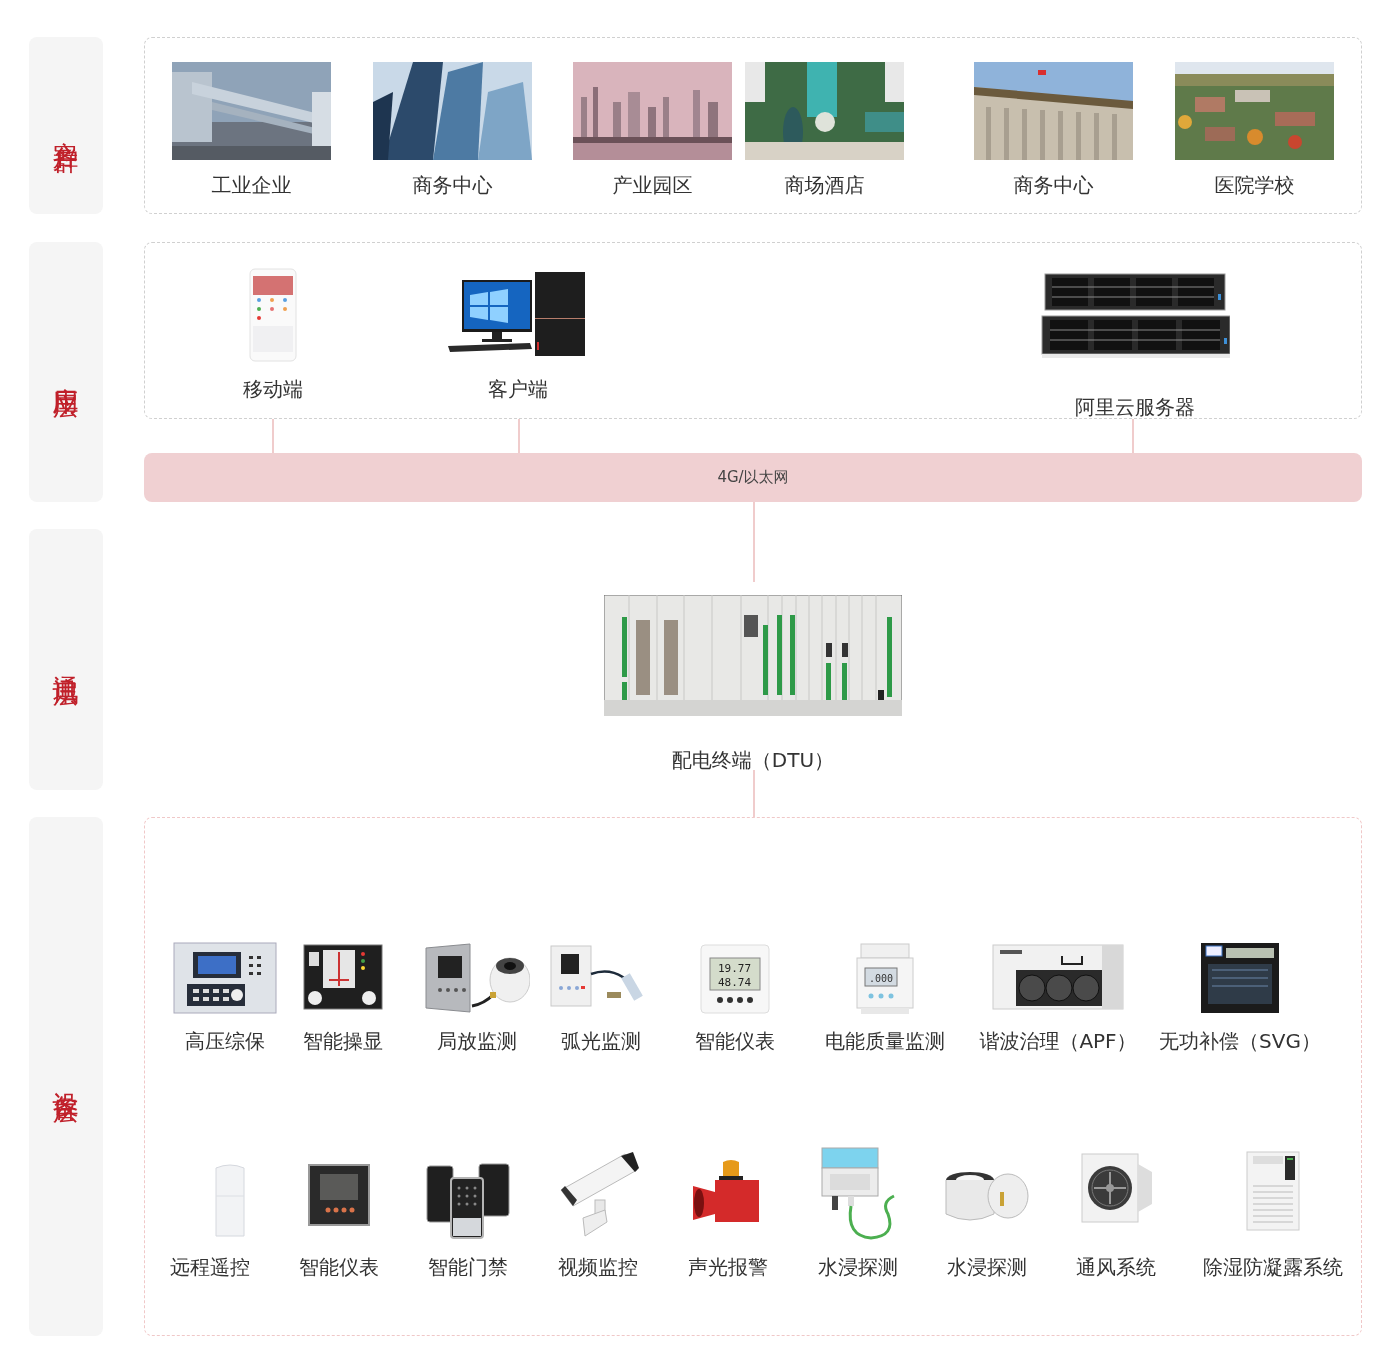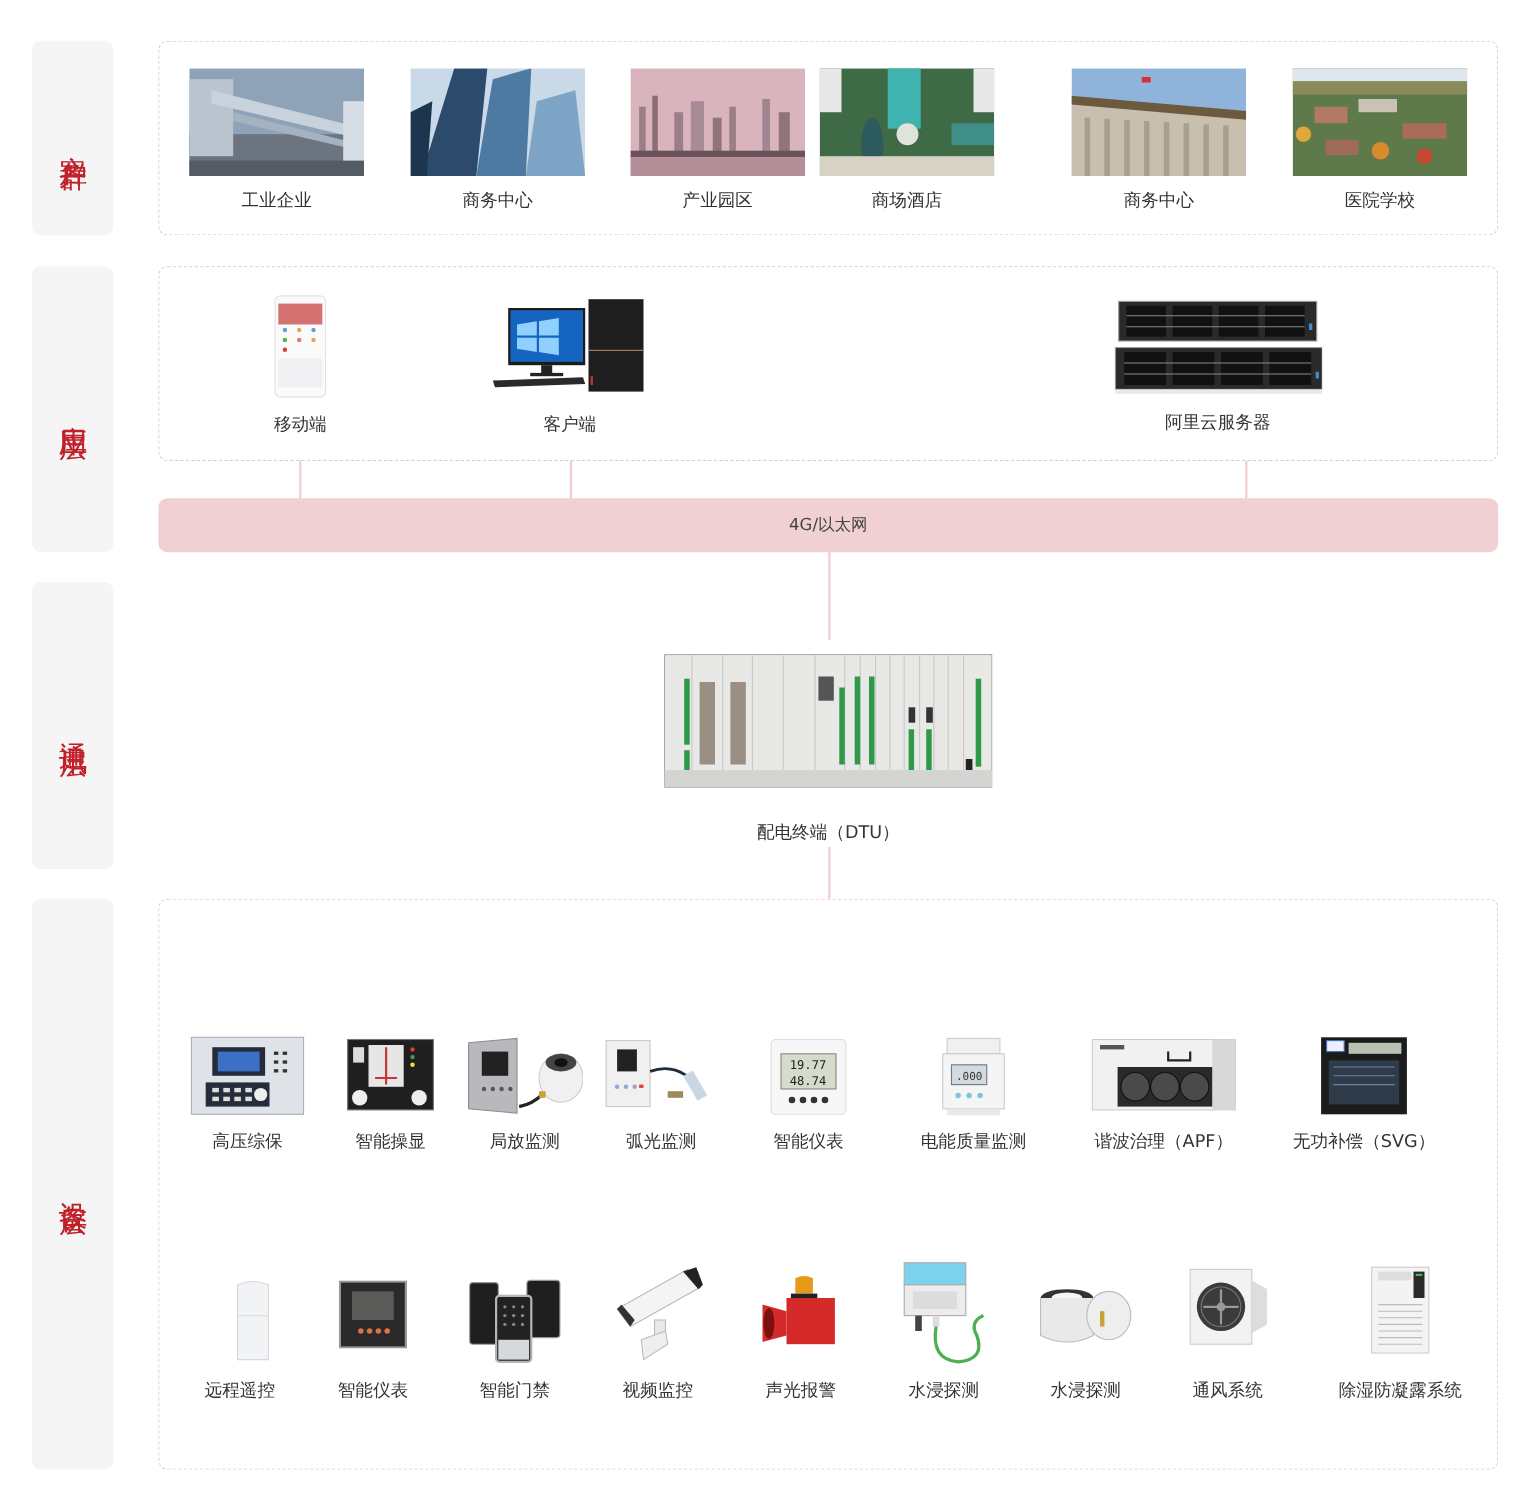--- a/index.html
+++ b/index.html
@@ -14,21 +14,21 @@
   .layer-label .txt {
     writing-mode: vertical-rl; text-orientation: upright;
     color: #c0202a; font-size: 26px; letter-spacing: 4px; line-height: 1;
   }
 
   .panel { position: absolute; left: 144px; width: 1218px; border-radius: 8px; }
   .panel.gray { border: 1px dashed #d0d0d0; }
   .panel.pink { border: 1px dashed #f0c8c8; }
 
   .item { position: absolute; display: flex; flex-direction: column; align-items: center; }
-  .item .cap { font-size: 16px; color: #333; white-space: nowrap; margin-top: 12px; }
+  .item .cap { font-size: 20px; color: #333; white-space: nowrap; margin-top: 12px; }
 
   .photo { width: 159px; height: 98px; position: relative; overflow: hidden; }
 
   .vline { position: absolute; width: 2px; background: #f0cccc; }
 
   .netbar {
     position: absolute; left: 144px; top: 453px; width: 1218px; height: 49px;
     background: #f0d0d2; border-radius: 8px;
     display: flex; align-items: center; justify-content: center;
     font-size: 15px; color: #444;
@@ -192,21 +192,21 @@
       <rect x="34" y="69" width="30" height="3" fill="#222"></rect>
       <polygon points="0,76 82,73 84,79 2,82" fill="#2a2a2a"></polygon>
       <rect x="87" y="2" width="50" height="84" fill="#1e1e1e"></rect>
       <rect x="87" y="48" width="50" height="1" fill="#b77d6b"></rect>
       <rect x="89" y="72" width="2" height="8" fill="#d32f2f"></rect>
     </svg>
   </div>
   <span class="cap" style="margin-top:14px;">客户端</span>
 </div>
 
-<div class="item" style="left:1012px;top:272px;width:190px;">
+<div class="item" style="left:1040px;top:272px;width:190px;gap:20px;">
   <div style="height:90px;">
     <svg width="190" height="88" viewBox="0 0 190 88">
       <rect x="5" y="2" width="180" height="36" fill="#2a2a2a" stroke="#999"></rect>
       <rect x="2" y="44" width="188" height="38" fill="#2a2a2a" stroke="#999"></rect>
       <g fill="#111">
         <rect x="12" y="6" width="36" height="28"></rect>
           <rect x="54" y="6" width="36" height="28"></rect>
         <rect x="96" y="6" width="36" height="28"></rect>
           <rect x="138" y="6" width="36" height="28"></rect>
         <rect x="10" y="48" width="38" height="30"></rect>
@@ -311,21 +311,21 @@
           <rect x="76" y="22" width="4" height="3"></rect>
           <rect x="84" y="22" width="4" height="3"></rect>
           <rect x="76" y="30" width="4" height="3"></rect>
           <rect x="84" y="30" width="4" height="3"></rect>
         </g>
     </svg>
   </div>
   <span class="cap">高压综保</span>
 </div>
 
-<div class="item" style="left:312px;top:944px;width:86px;justify-content:center;">
+<div class="item" style="left:300px;top:944px;width:86px;justify-content:center;">
   <div class="dev-img" style="height:72px;">
     <svg width="80" height="66" viewBox="0 0 80 66">
       <rect x="1" y="1" width="78" height="64" fill="#1f1f1f" stroke="#777"></rect>
       <rect x="20" y="6" width="32" height="38" fill="#e6e6e6"></rect>
       <line x1="36" y1="8" x2="36" y2="42" stroke="#c33" stroke-width="2"></line>
       <line x1="26" y1="36" x2="46" y2="36" stroke="#c33" stroke-width="2"></line>
       <rect x="6" y="8" width="10" height="14" fill="#ddd"></rect>
       <circle cx="60" cy="10" r="2" fill="#e53935"></circle>
         <circle cx="60" cy="17" r="2" fill="#43a047"></circle>
         <circle cx="60" cy="24" r="2" fill="#fdd835"></circle>

